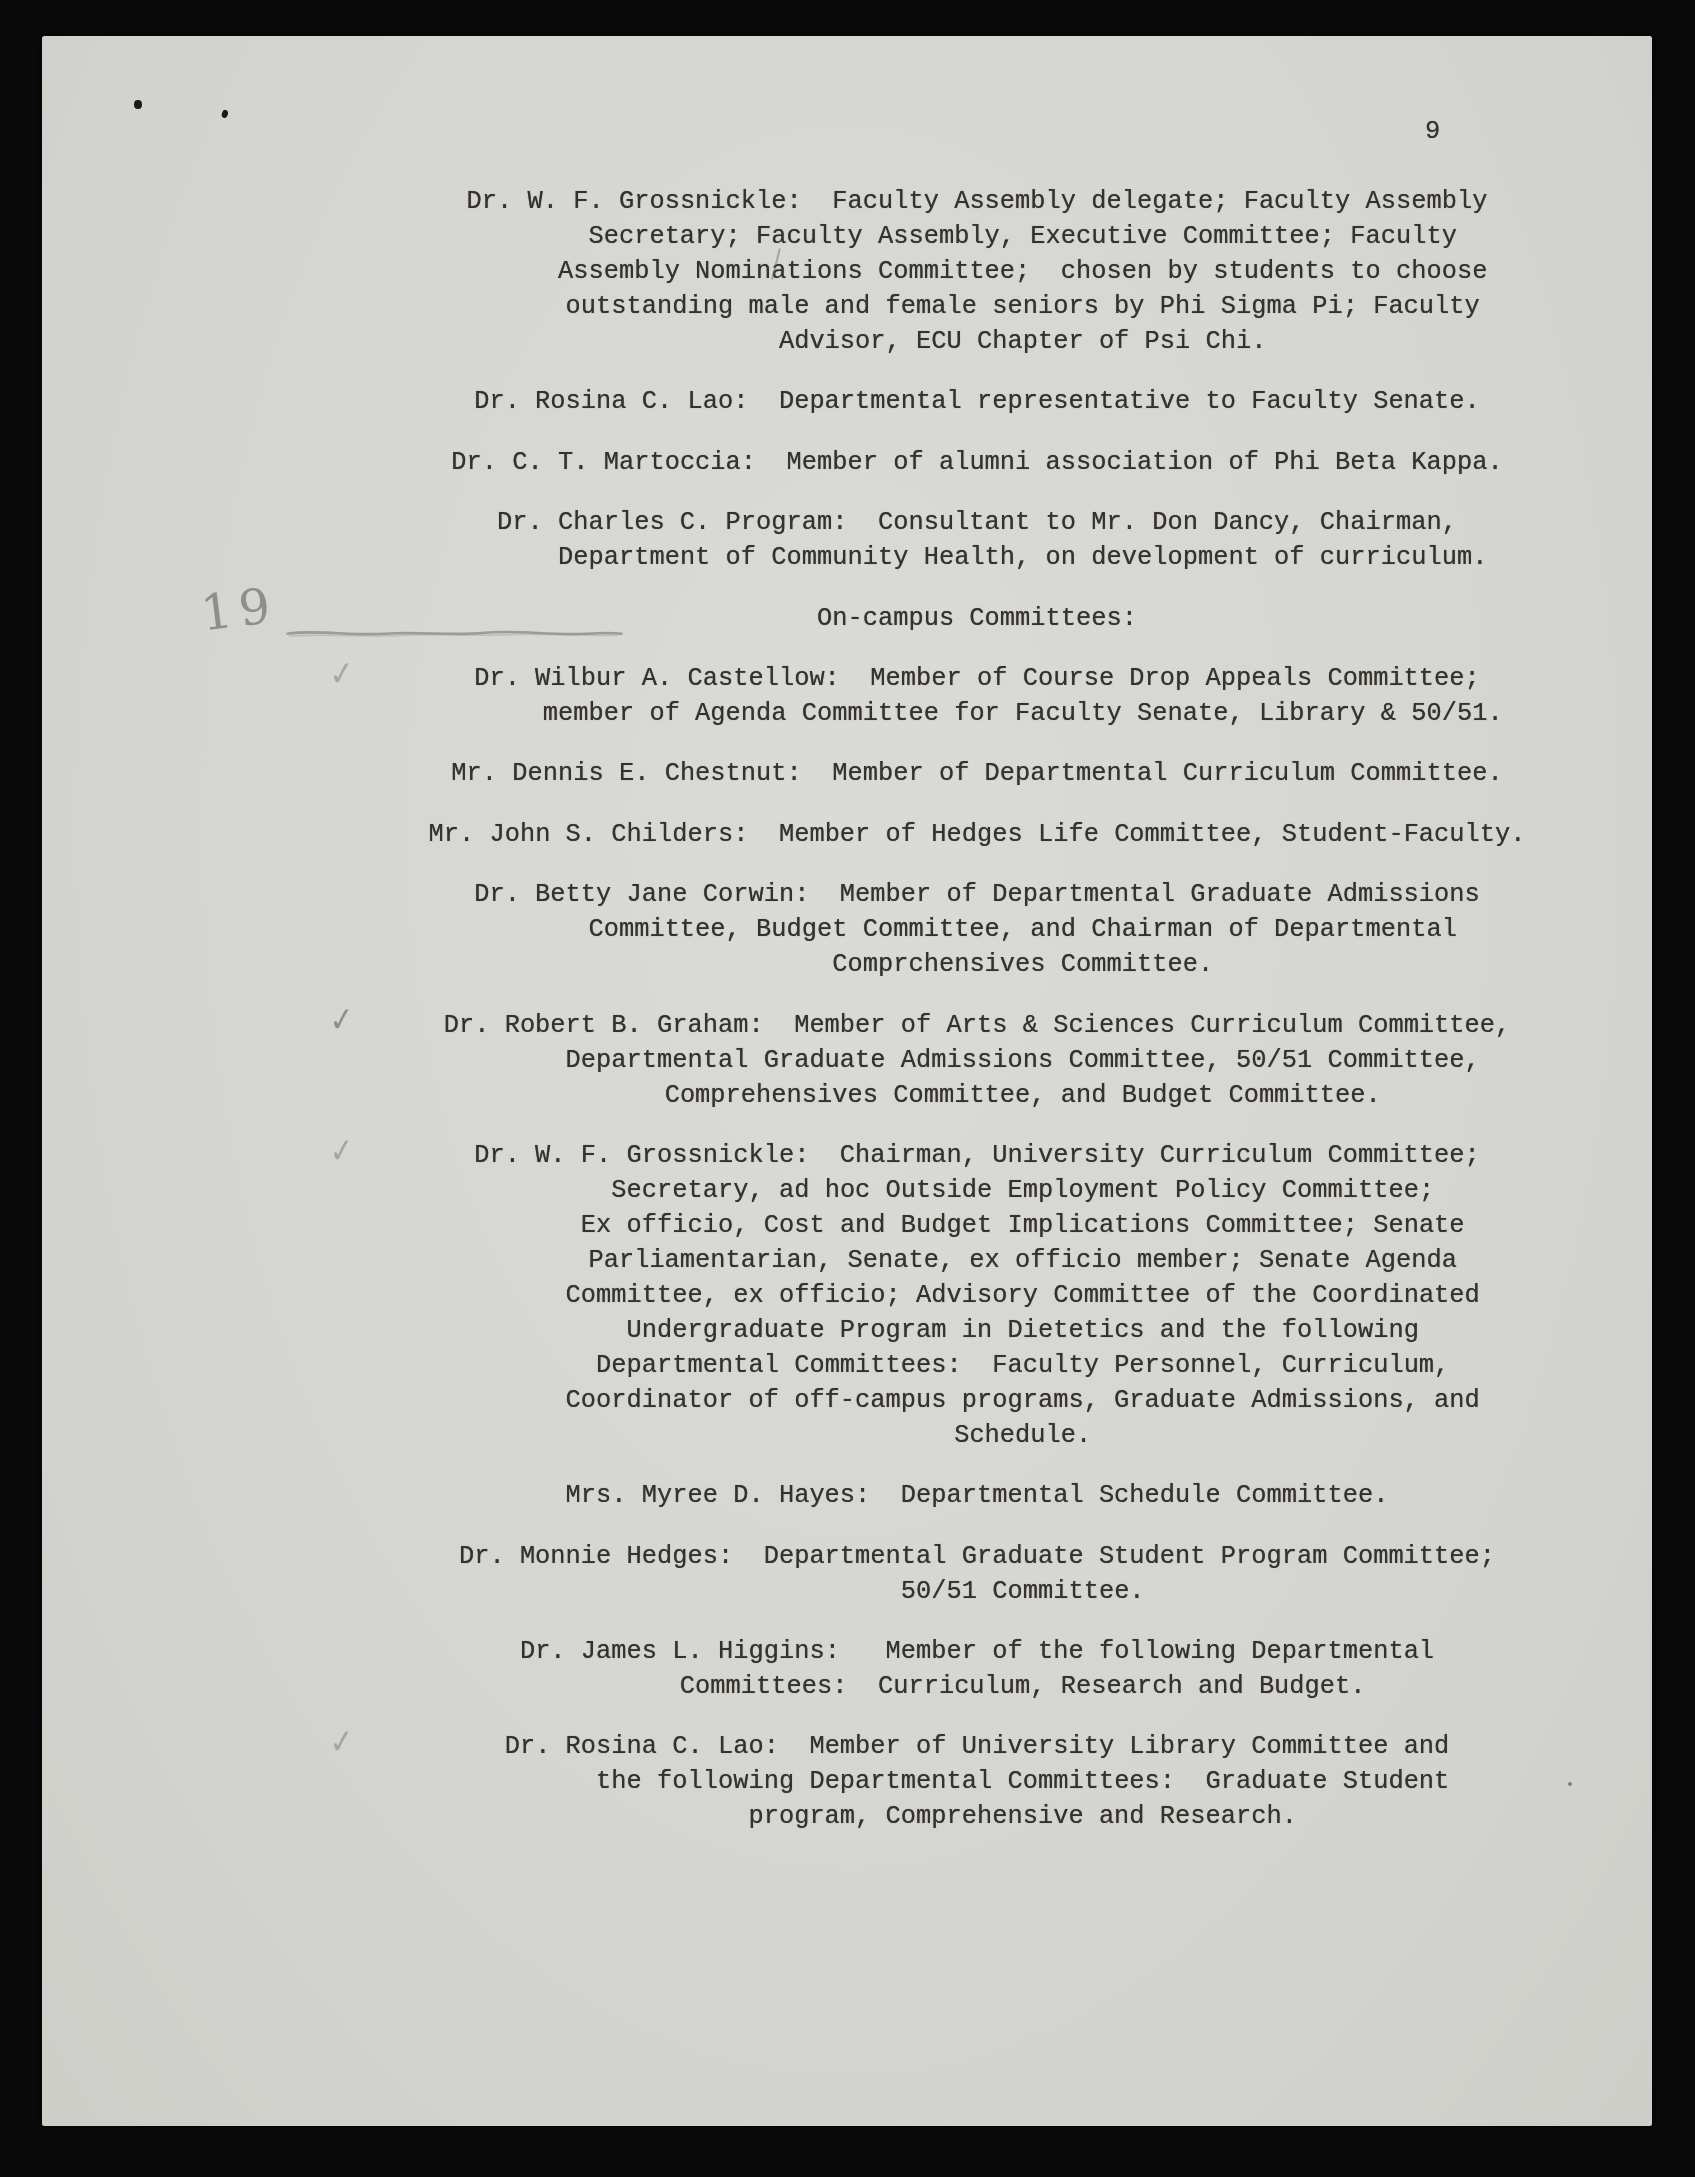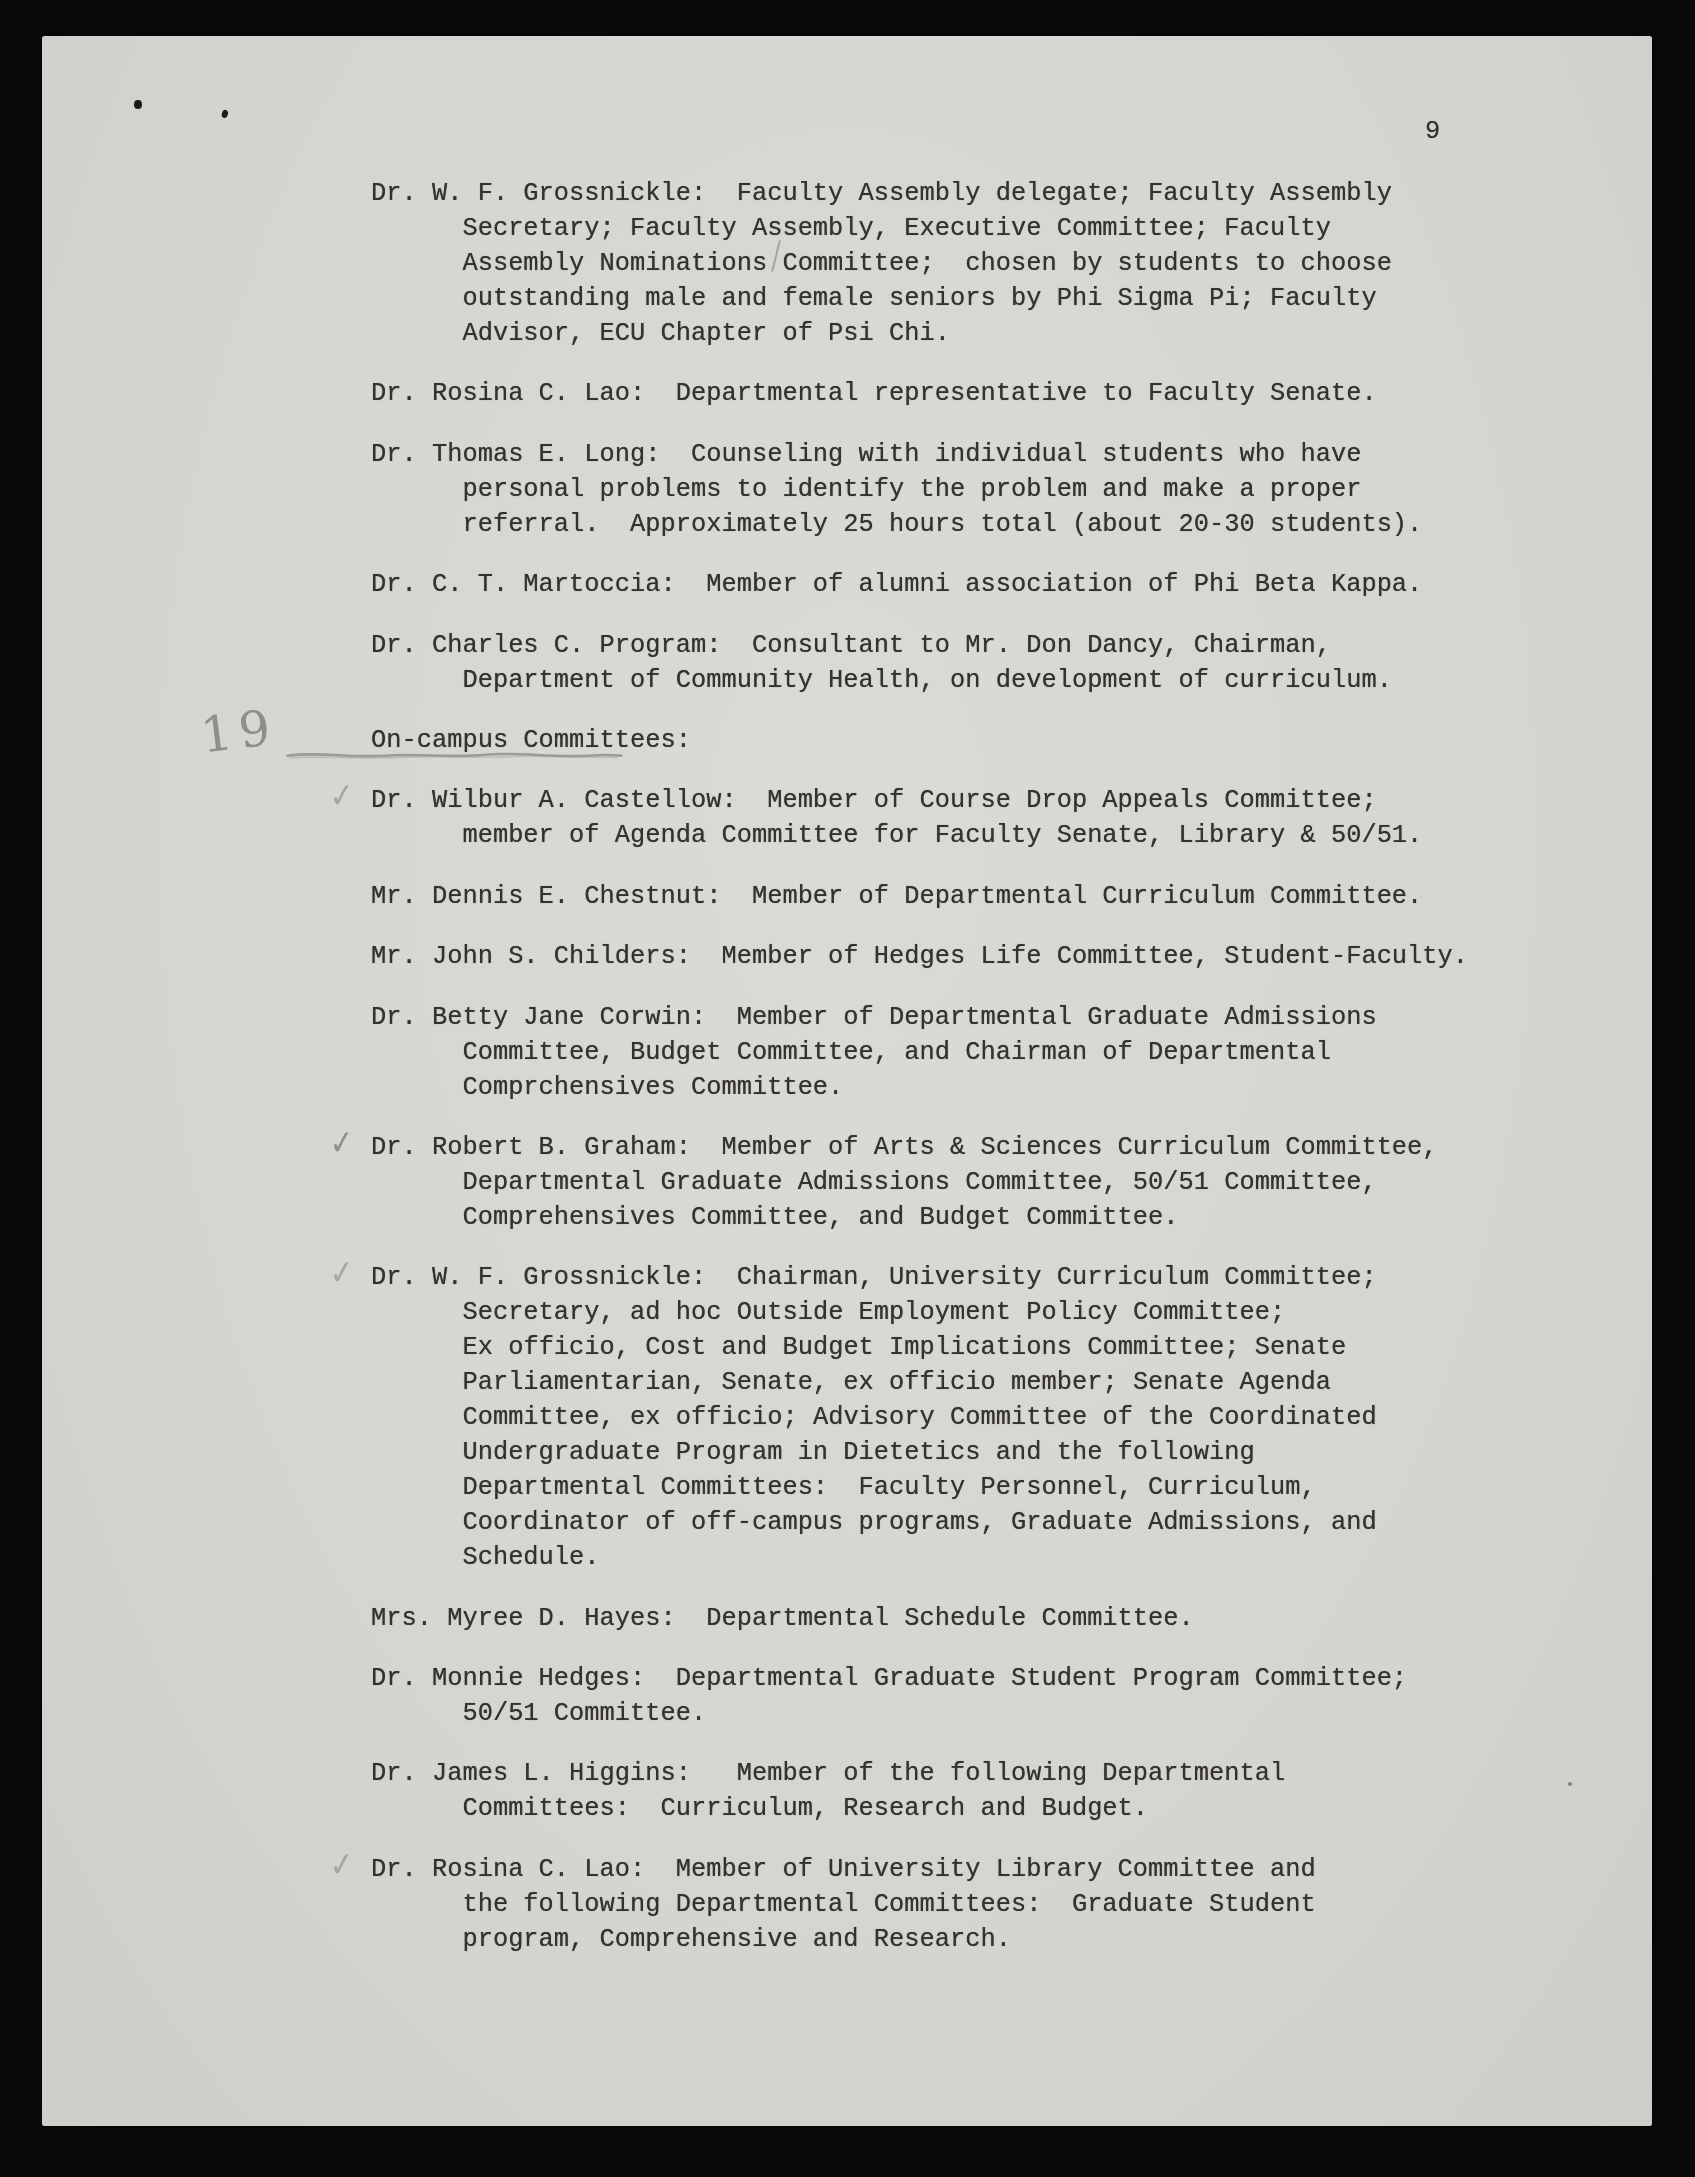--- a/index.html
+++ b/index.html
@@ -24,26 +24,27 @@
   .pagenum {
     position: absolute;
     left: 1383px; top: 78px;
     font-family: "Liberation Mono", monospace;
     font-size: 25.4px; line-height: 35px;
     color: #35322c;
     text-shadow: 0 0 0.8px rgba(45,42,36,0.7);
   }
   .content {
     position: absolute;
-    left: 329px; top: 140px;
+    left: 329px; top: 148px;
     width: 1212px;
     font-family: "Liberation Mono", monospace;
     font-size: 25.4px; line-height: 35px;
     color: #35322c;
     text-shadow: 0 0 0.8px rgba(45,42,36,0.7);
+    text-align: center;
   }
   .block { position: relative; margin-bottom: 25.4px; }
   .text { white-space: pre; }
   .check {
     position: absolute;
     left: -42px; top: -5.1px;
     font-family: "DejaVu Sans", sans-serif;
     font-size: 30.5px;
     color: #84847d;
     opacity: 0.85;
@@ -99,25 +100,20 @@
       Assembly Nominations Committee;  chosen by students to choose
       outstanding male and female seniors by Phi Sigma Pi; Faculty
       Advisor, ECU Chapter of Psi Chi.</div>
         <div class="pencil-scratch"></div>
       </div>
 
       <div class="block">
         <div class="text">Dr. Rosina C. Lao:  Departmental representative to Faculty Senate.</div>
       </div>
 
-      <div class="block">
-        <div class="text">Dr. Thomas E. Long:  Counseling with individual students who have
-      personal problems to identify the problem and make a proper
-      referral.  Approximately 25 hours total (about 20-30 students).</div>
-      </div>
 
       <div class="block">
         <div class="text">Dr. C. T. Martoccia:  Member of alumni association of Phi Beta Kappa.</div>
       </div>
 
       <div class="block">
         <div class="text">Dr. Charles C. Program:  Consultant to Mr. Don Dancy, Chairman,
       Department of Community Health, on development of curriculum.</div>
       </div>
 

